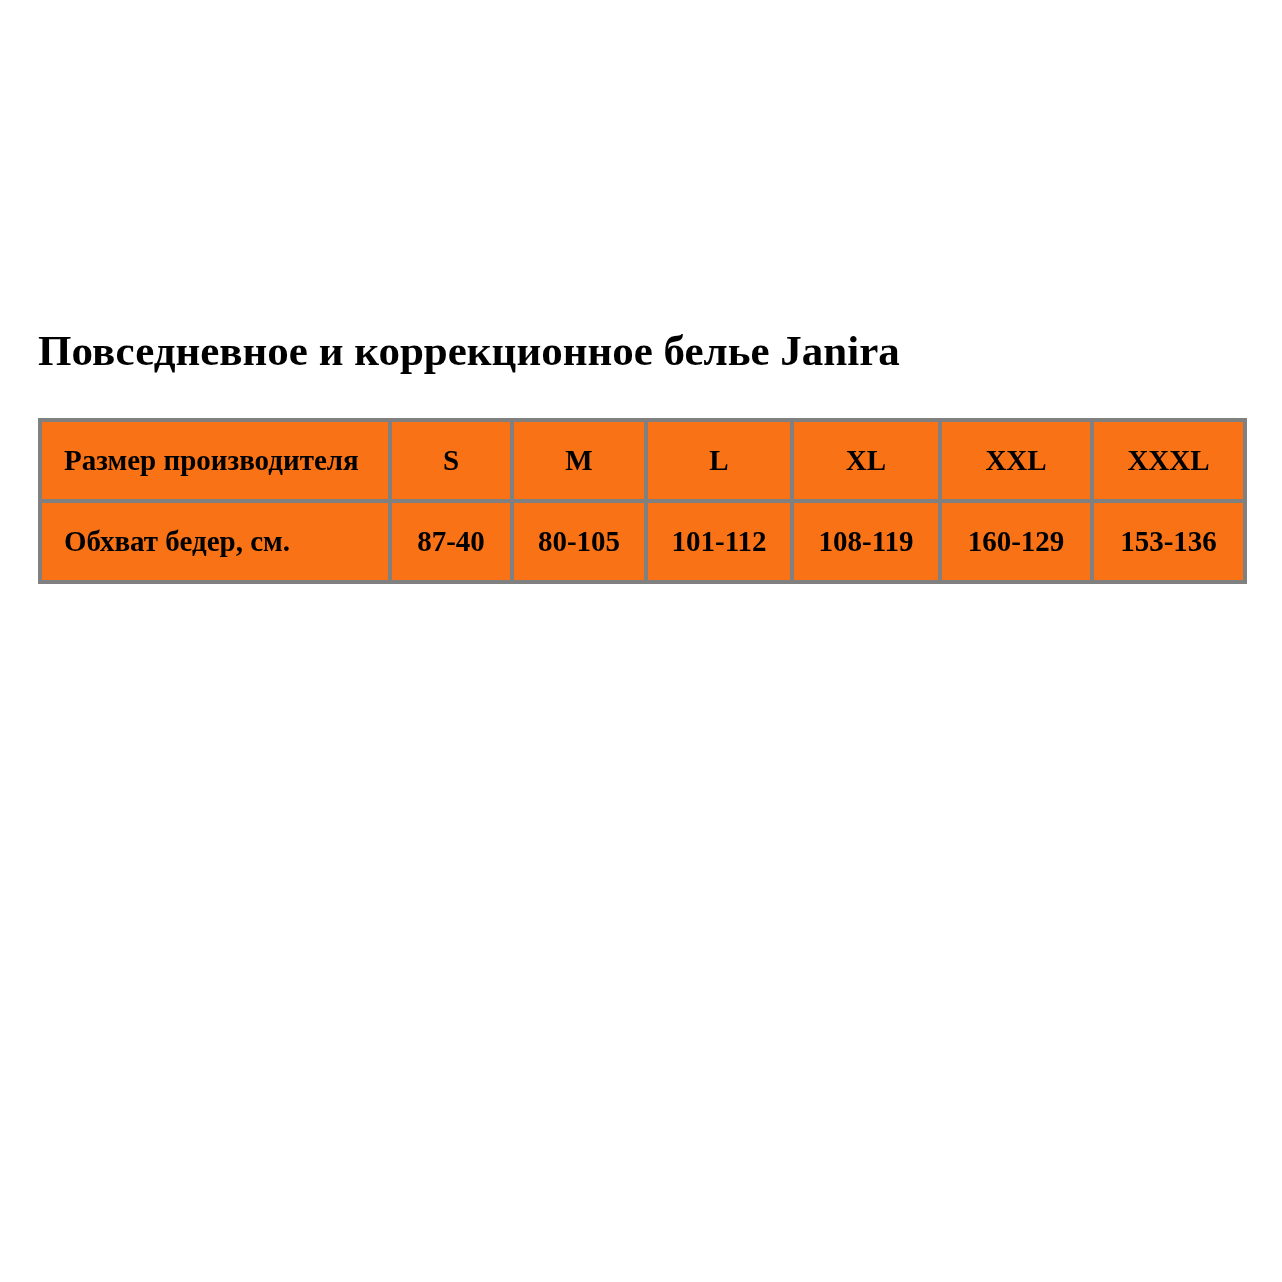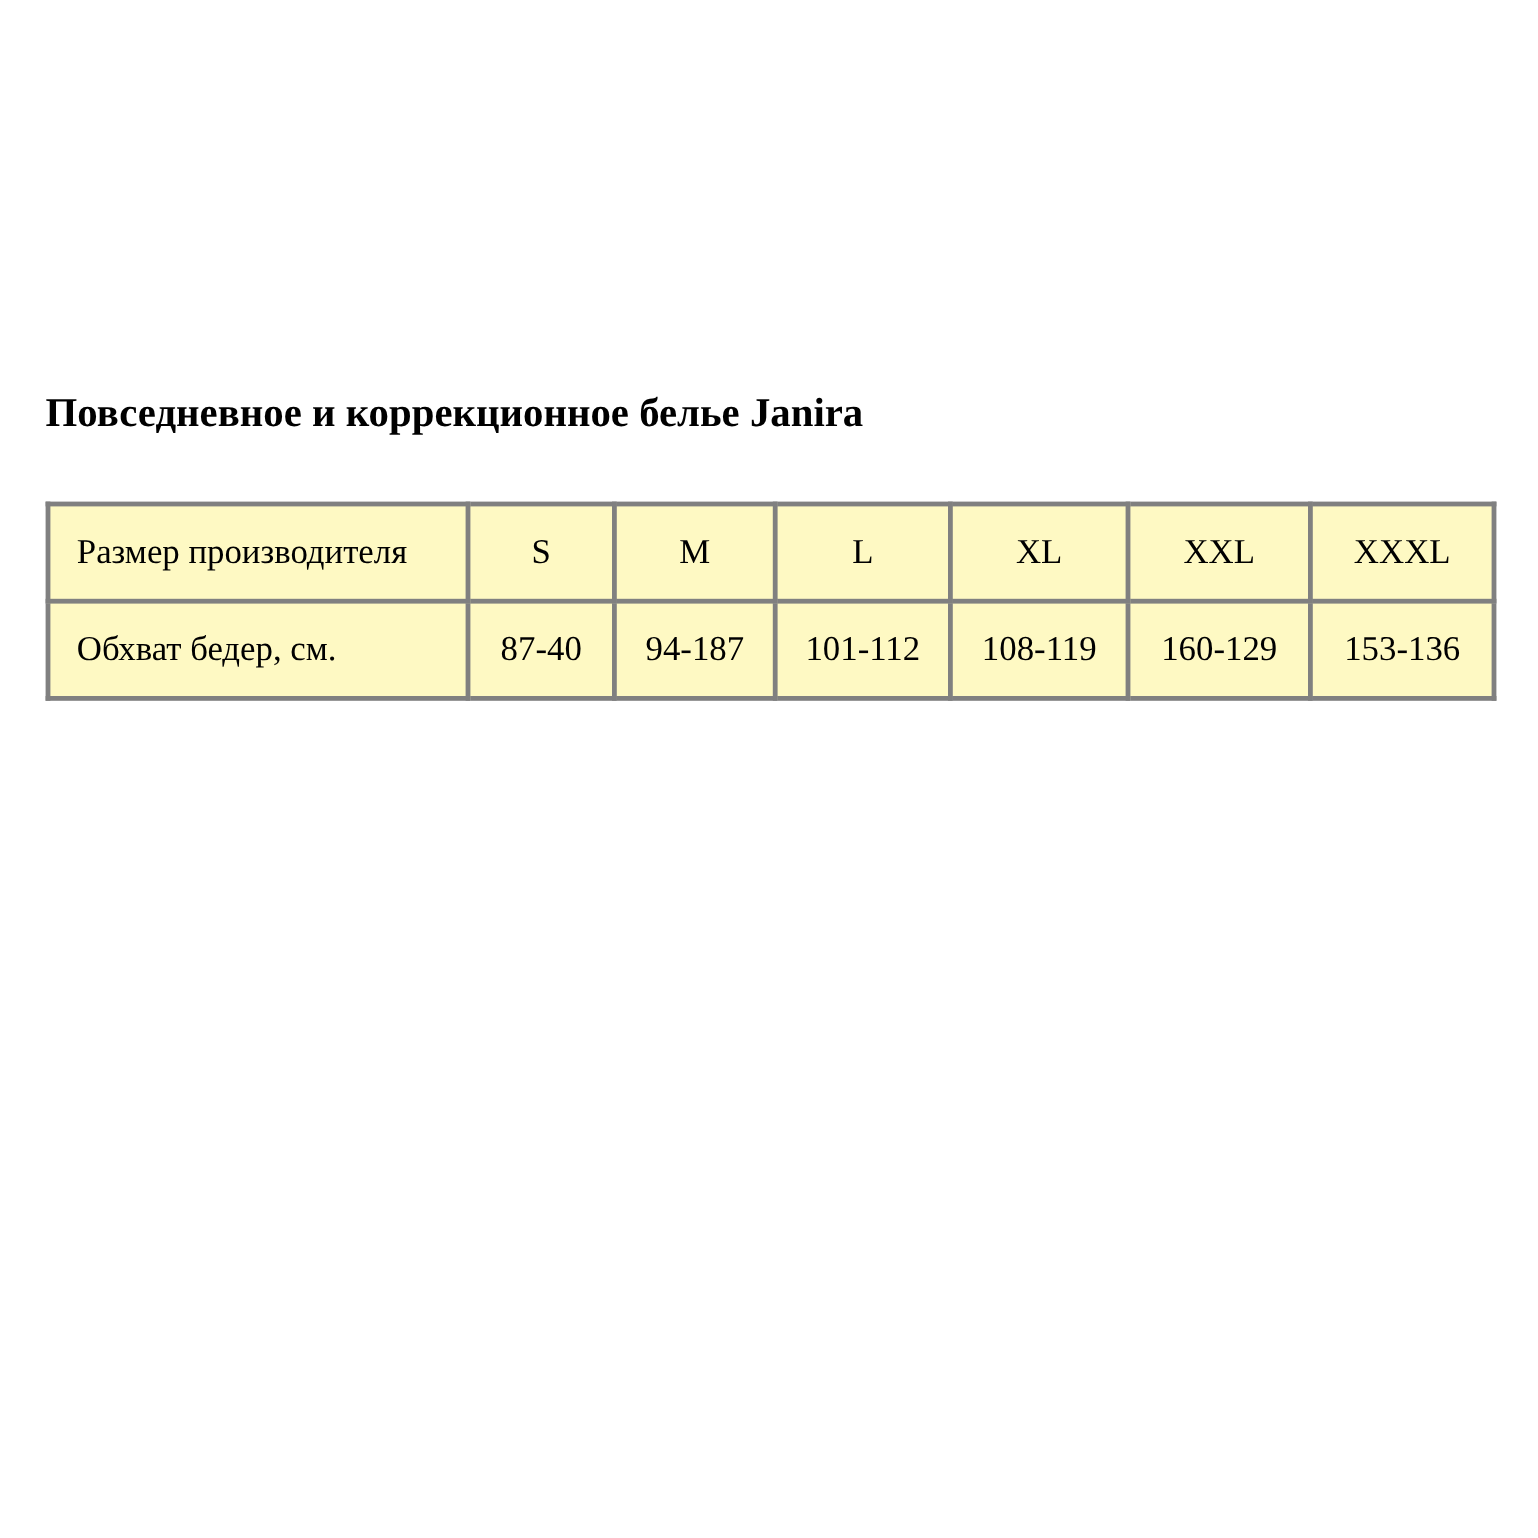--- a/index.html
+++ b/index.html
@@ -16,21 +16,21 @@
     width: 1282px;
     height: 1282px;
     background: #ffffff;
     overflow: hidden;
   }
   h1.doc-title {
     position: absolute;
     left: 38px;
     top: 326px;
     margin: 0;
-    font-size: 34px;
+    font-size: 43px;
     font-weight: bold;
     letter-spacing: 0px;
     white-space: nowrap;
     color: #000000;
   }
   table.size-table {
     position: absolute;
     left: 38px;
     top: 418px;
     border-collapse: collapse;
@@ -43,25 +43,25 @@
   table.size-table col.c2 { width: 134px; }
   table.size-table col.c3 { width: 146px; }
   table.size-table col.c4 { width: 148px; }
   table.size-table col.c5 { width: 152px; }
   table.size-table col.c6 { width: 153px; }
   table.size-table th,
   table.size-table td {
     border: 4px solid #808080;
     height: 77px;
     font-size: 29px;
-    font-weight: normal;
+    font-weight: bold;
     text-align: center;
     vertical-align: middle;
     padding: 0;
-    background: #fef9c3;
+    background: #f97316;
     color: #000000;
   }
   table.size-table .row-label {
     text-align: left;
     padding-left: 22px;
   }
 </style>
 </head>
 <body>
 
@@ -87,21 +87,21 @@
         <th>L</th>
         <th>XL</th>
         <th>XXL</th>
         <th>XXXL</th>
       </tr>
     </thead>
     <tbody>
       <tr>
         <td class="row-label">Обхват бедер, см.</td>
         <td>87-40</td>
-        <td>94-187</td>
+        <td>80-105</td>
         <td>101-112</td>
         <td>108-119</td>
         <td>160-129</td>
         <td>153-136</td>
       </tr>
     </tbody>
   </table>
 
 </div>
 

